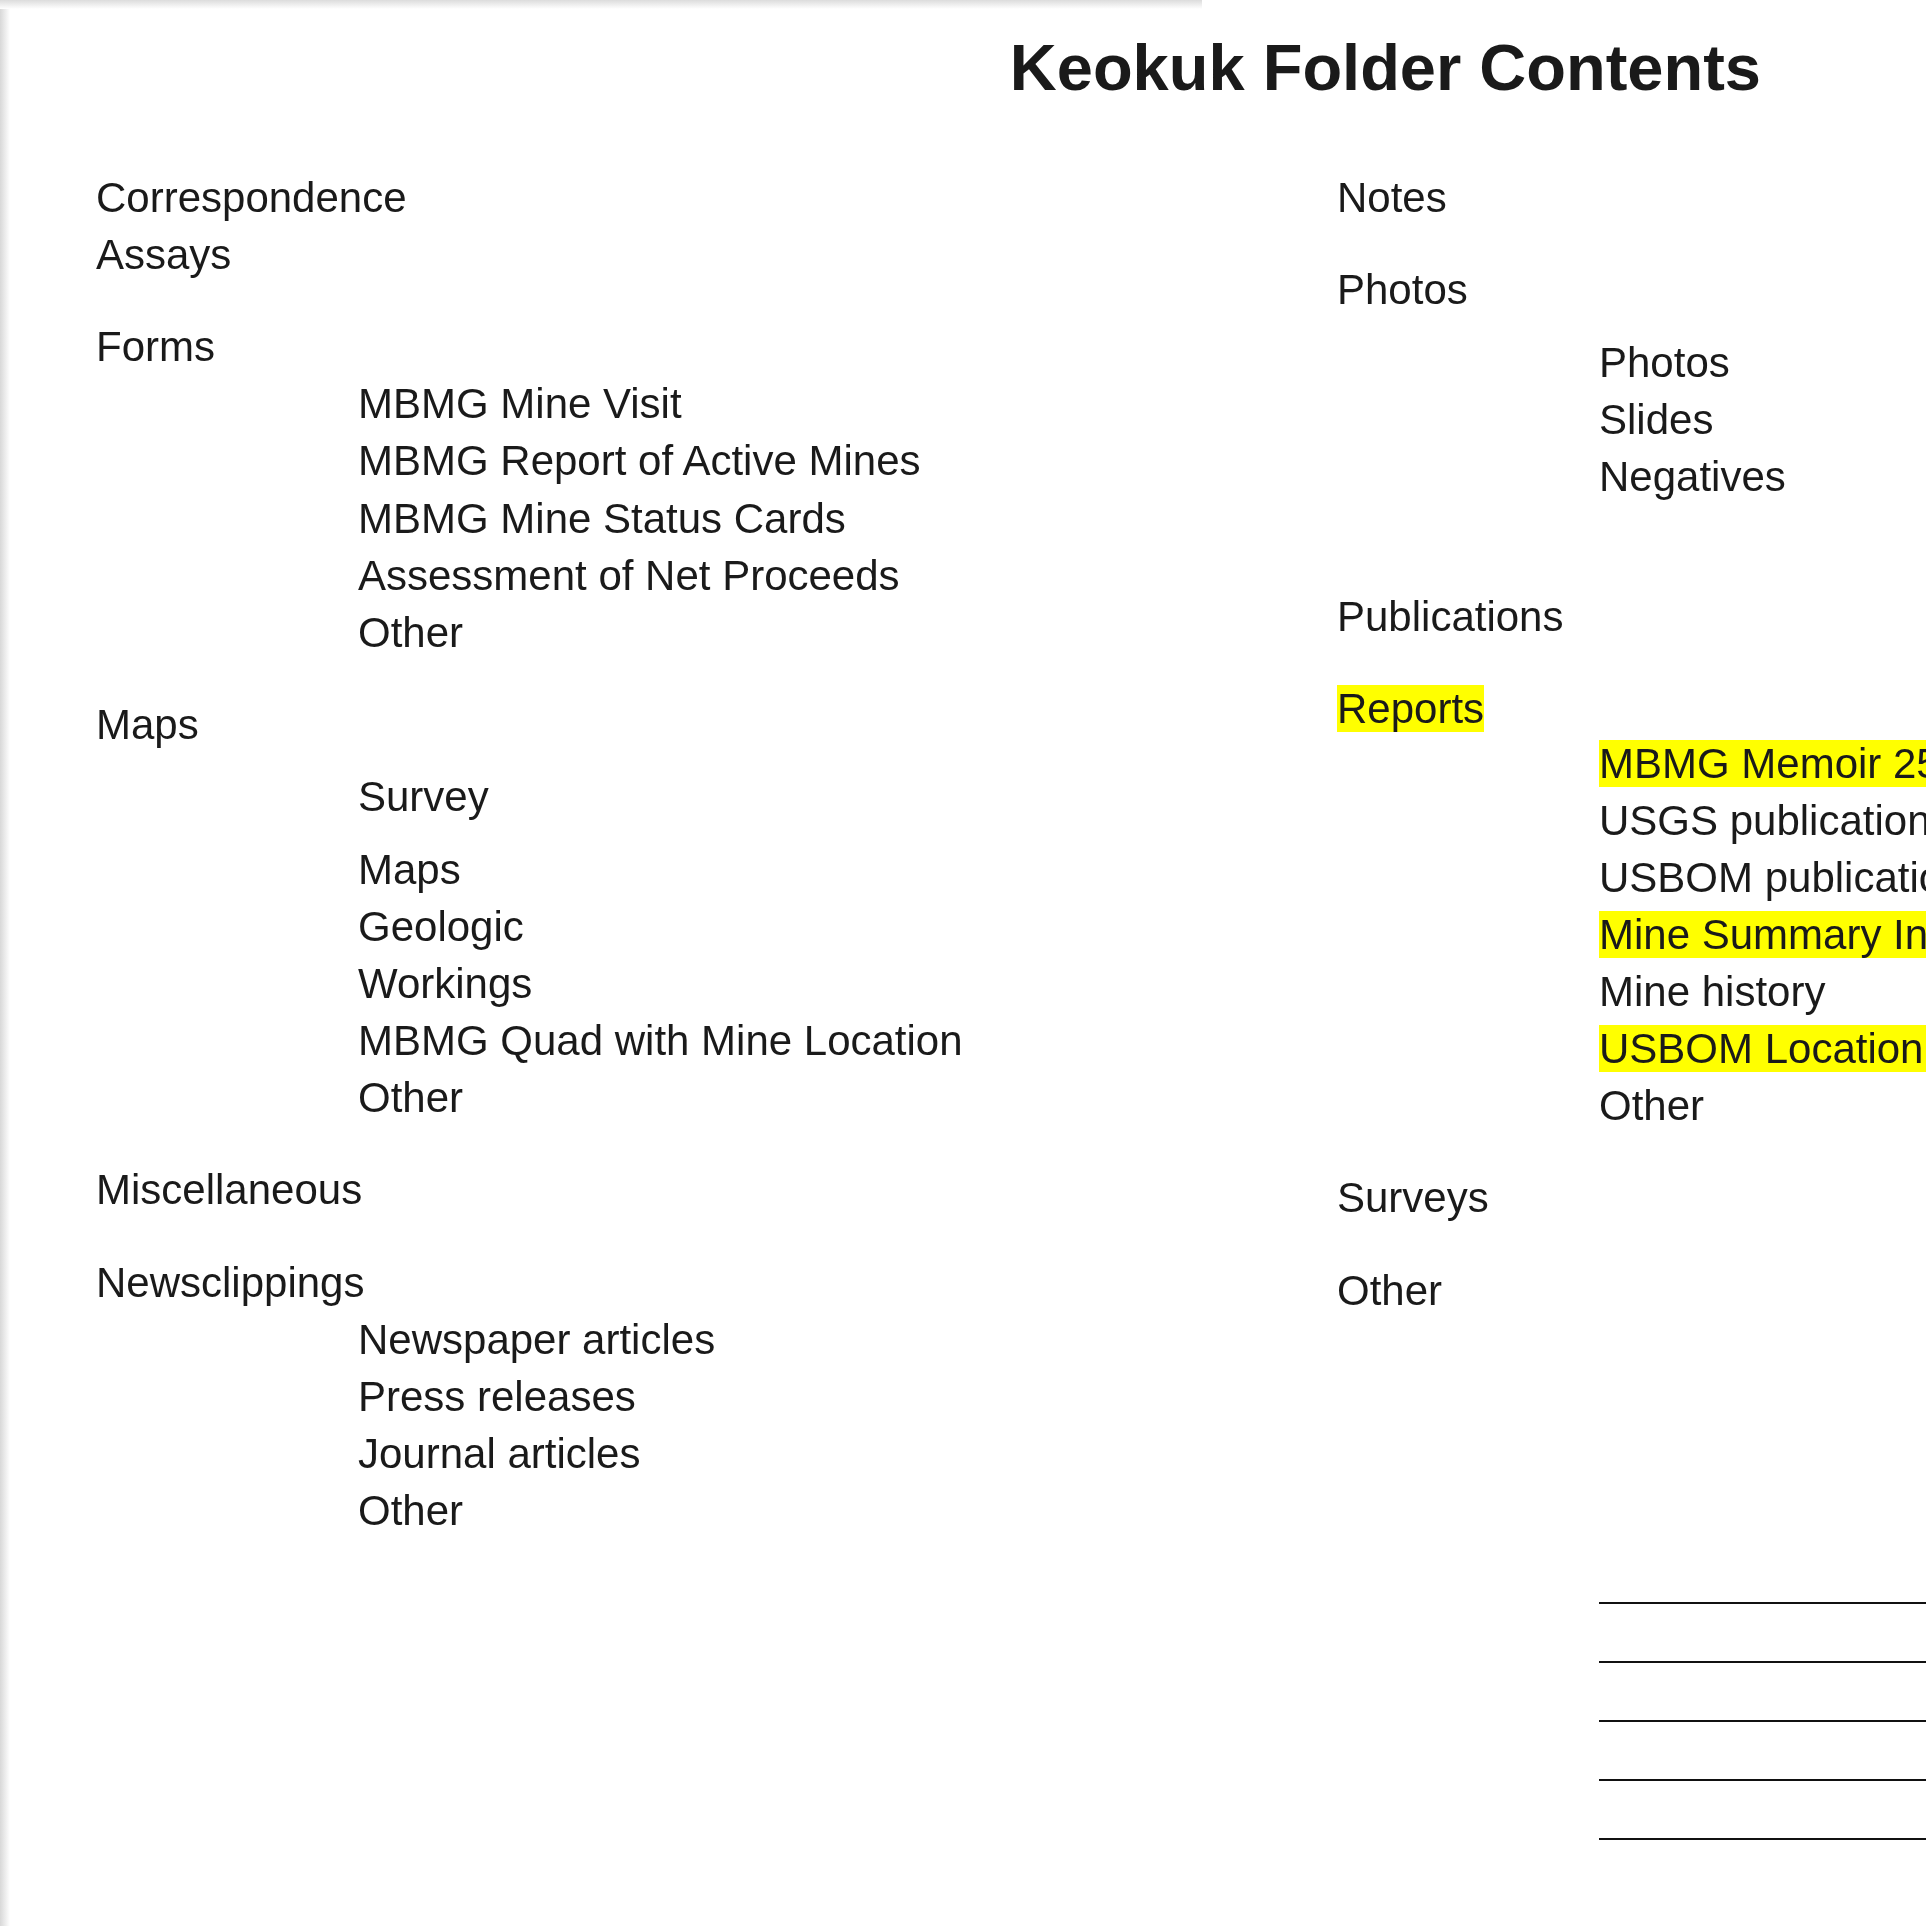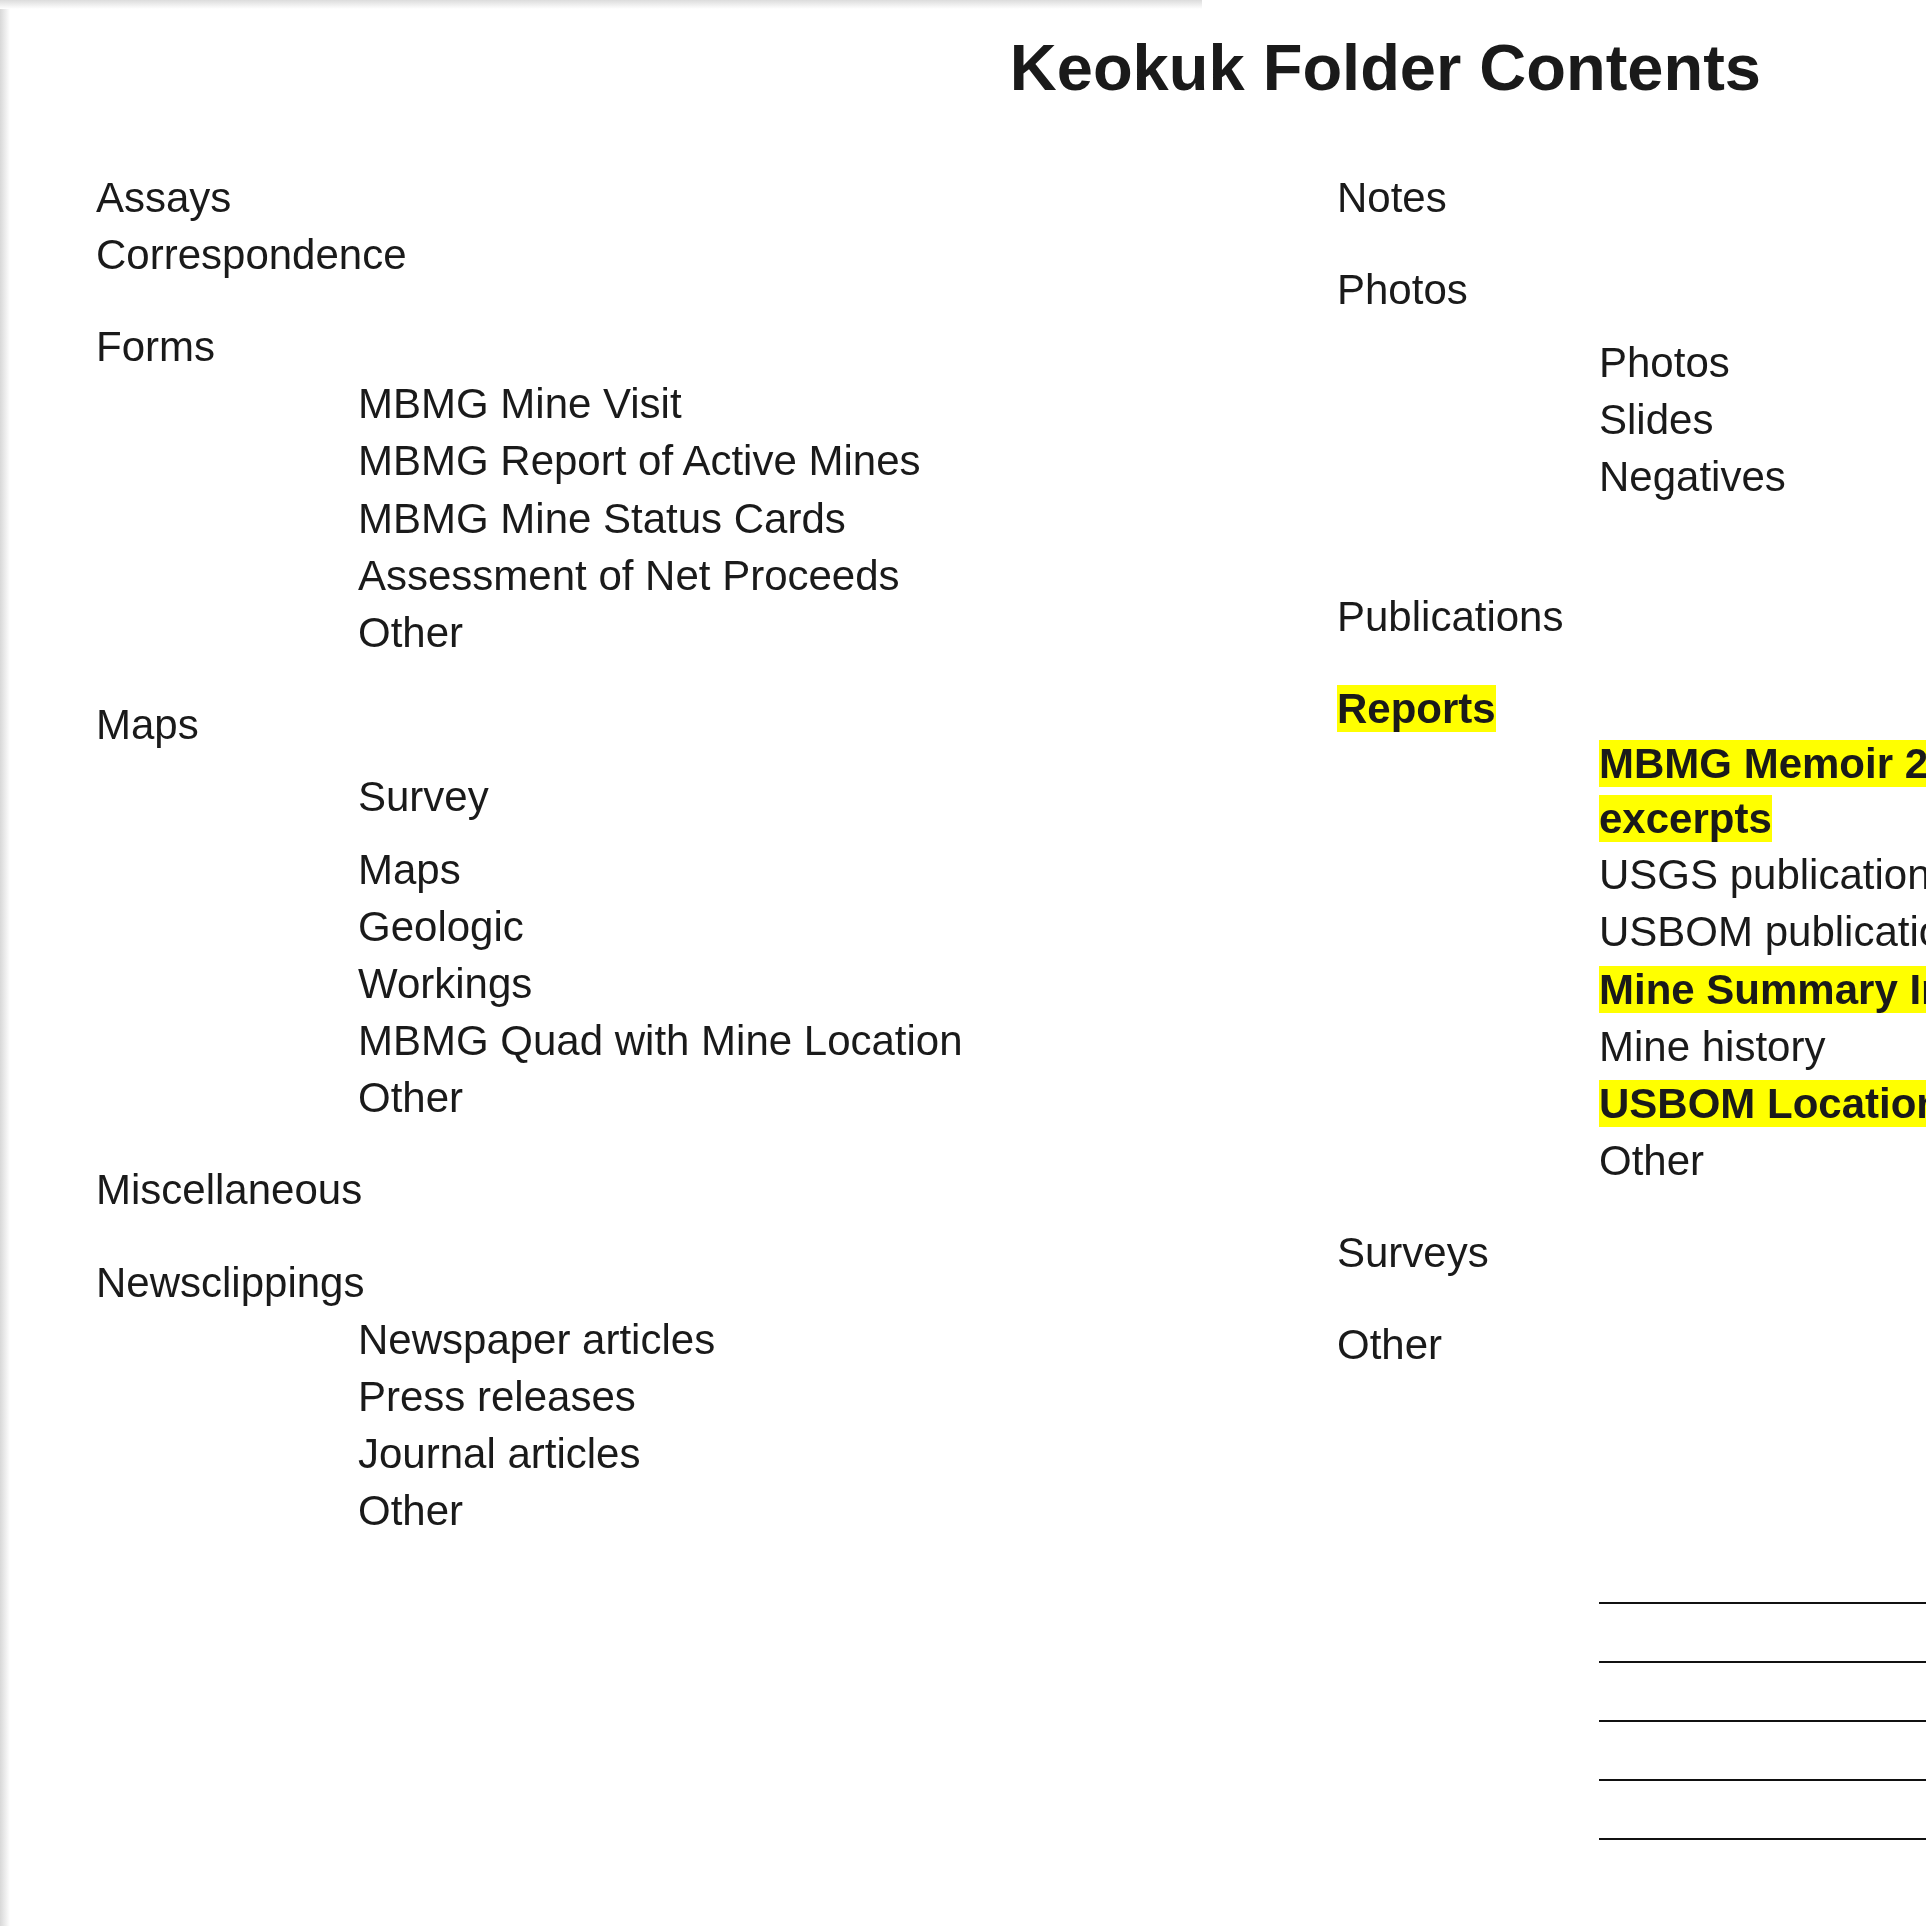--- a/index.html
+++ b/index.html
@@ -65,21 +65,20 @@
     margin-left: 262px;
     max-width: 732px;
   }
   .gap-s { height: 15.4px; }
   .gap-m { height: 35px; }
   .gap-xl { height: 83px; }
 
   .hl {
     background: #ffff00;
     box-decoration-break: clone;
-    font-weight: bold;
     -webkit-box-decoration-break: clone;
   }
 
   .blank-lines {
     position: absolute;
     left: 1599px;
     top: 1545px;
     width: 809px;
   }
   .blank-line {
@@ -91,22 +90,22 @@
 <body>
 
 <div class="scan-edge-left"></div>
 <div class="scan-edge-top"></div>
 
 <div class="title-wrap">
   <div class="t">Keokuk Folder Contents</div>
 </div>
 
 <div class="col col-left" id="left-col">
+    <div class="lvl1">Correspondence</div>
     <div class="lvl1">Assays</div>
-    <div class="lvl1">Correspondence</div>
     <div class="gap-m"></div>
     <div class="lvl1">Forms</div>
     <div class="lvl2">MBMG Mine Visit</div>
     <div class="lvl2">MBMG Report of Active Mines</div>
     <div class="lvl2">MBMG Mine Status Cards</div>
     <div class="lvl2">Assessment of Net Proceeds</div>
     <div class="lvl2">Other</div>
     <div class="gap-m"></div>
     <div class="lvl1">Maps</div>
     <div class="gap-s"></div>

